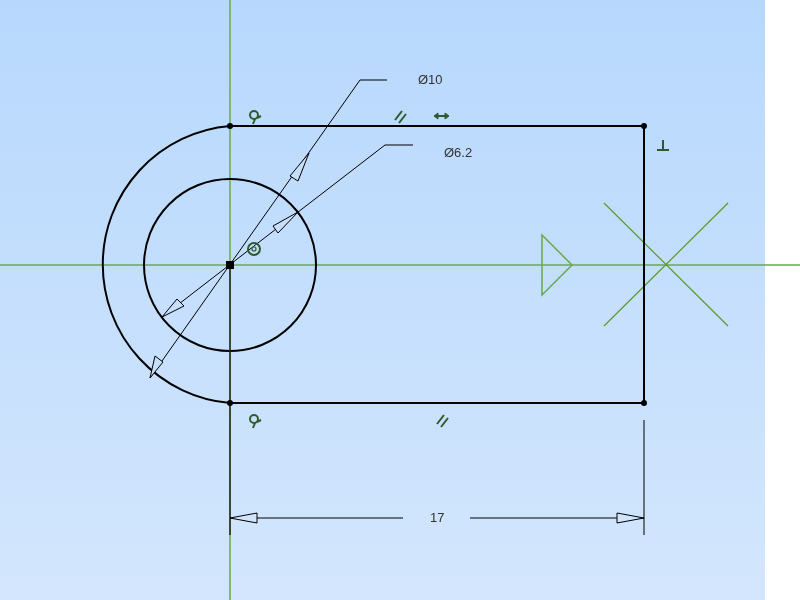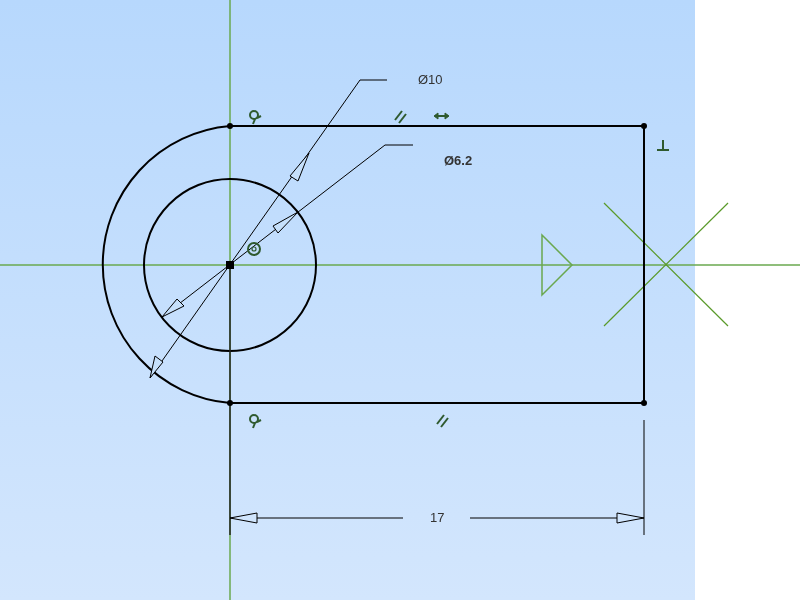--- a/index.html
+++ b/index.html
@@ -1,17 +1,17 @@
 <!DOCTYPE html>
 <html><head>
 <meta charset="utf-8">
 <style>
   html, body { margin: 0; padding: 0; }
   body { width: 800px; height: 600px; overflow: hidden; font-family: "Liberation Sans", sans-serif; }
-  #canvas { position: absolute; left: 0; top: 0; width: 695px; height: 600px;
+  #canvas { position: absolute; left: 0; top: 0; width: 765px; height: 600px;
     background: linear-gradient(to bottom, #b7d8fd 0%, #d3e6fd 100%); }
   svg { position: absolute; left: 0; top: 0; }
   .lbl { position: absolute; font-size: 13px; color: #333; }
 </style>
 </head>
 <body>
 
 <div id="canvas">
   <svg width="800" height="600" viewBox="0 0 800 600">
 
@@ -89,15 +89,15 @@
           <line x1="657" y1="150" x2="669" y2="150"></line>
       </g>
       <g>
         <circle cx="254" cy="249" r="6"></circle>
           <circle cx="254" cy="249" r="2" stroke-width="1.2"></circle>
       </g>
     </g>
   </svg>
 
   <span class="lbl" style="left:418px; top:72px;">Ø10</span>
-  <span class="lbl" style="left:444px; top:153px;font-weight:bold;">Ø6.2</span>
+  <span class="lbl" style="left:444px; top:145px;">Ø6.2</span>
   <span class="lbl" style="left:430px; top:510px;">17</span>
 </div>
 
 </body></html>

